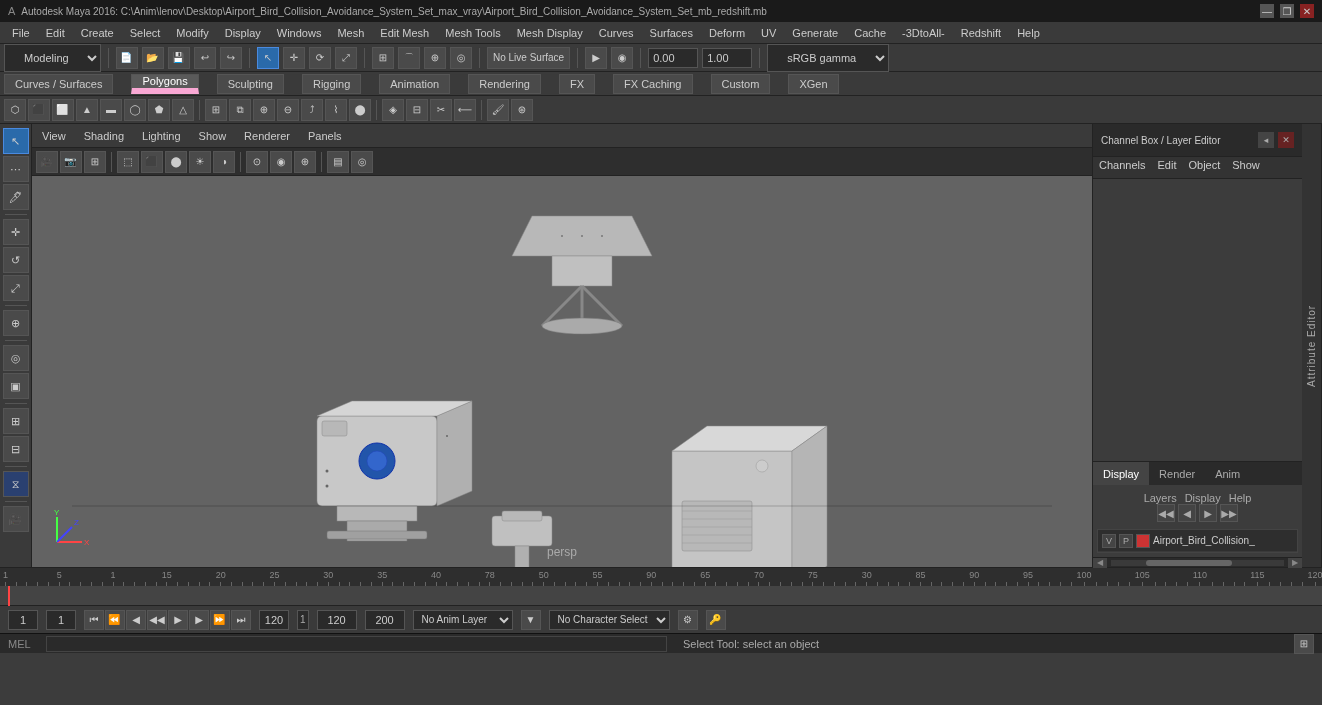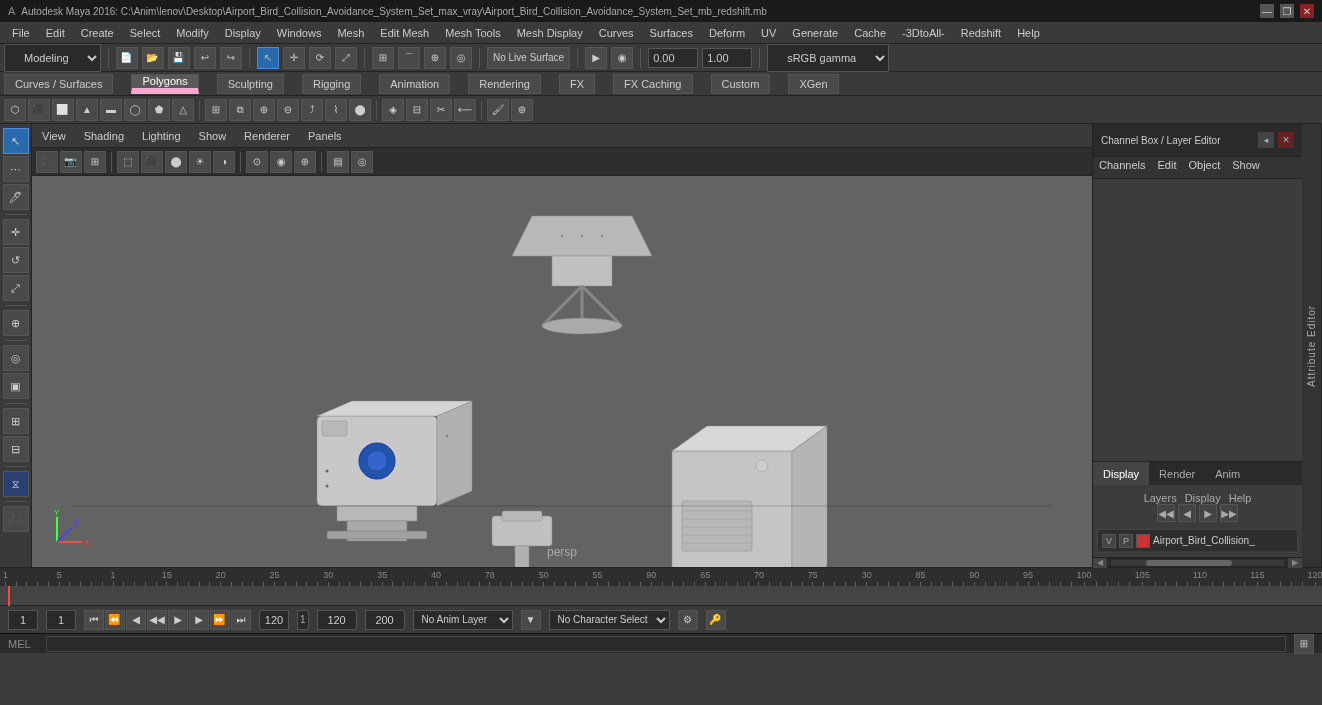--- a/index.html
+++ b/index.html
@@ -1327,14 +1327,17 @@
   </select>
   <div class="play-btn">⚙</div>
   <div class="play-btn">🔑</div>
 </div>
 
 <div id="status-bar">
   <span id="mel-label">MEL</span>
   <div style="flex:1;background:#2a2a2a;border:1px solid #444;height:16px;display:flex;align-items:center;padding:0 4px;">
     <span style="flex:1;min-width:200px;"></span>
   </div>
+  <div style="flex:1;display:flex;align-items:center;">
+    <span style="font-size:11px;color:#aaa;padding-left:8px;">Select Tool: select an object</span>
+  </div>
   <div class="play-btn">⊞</div>
 </div>
 
 </body></html>

